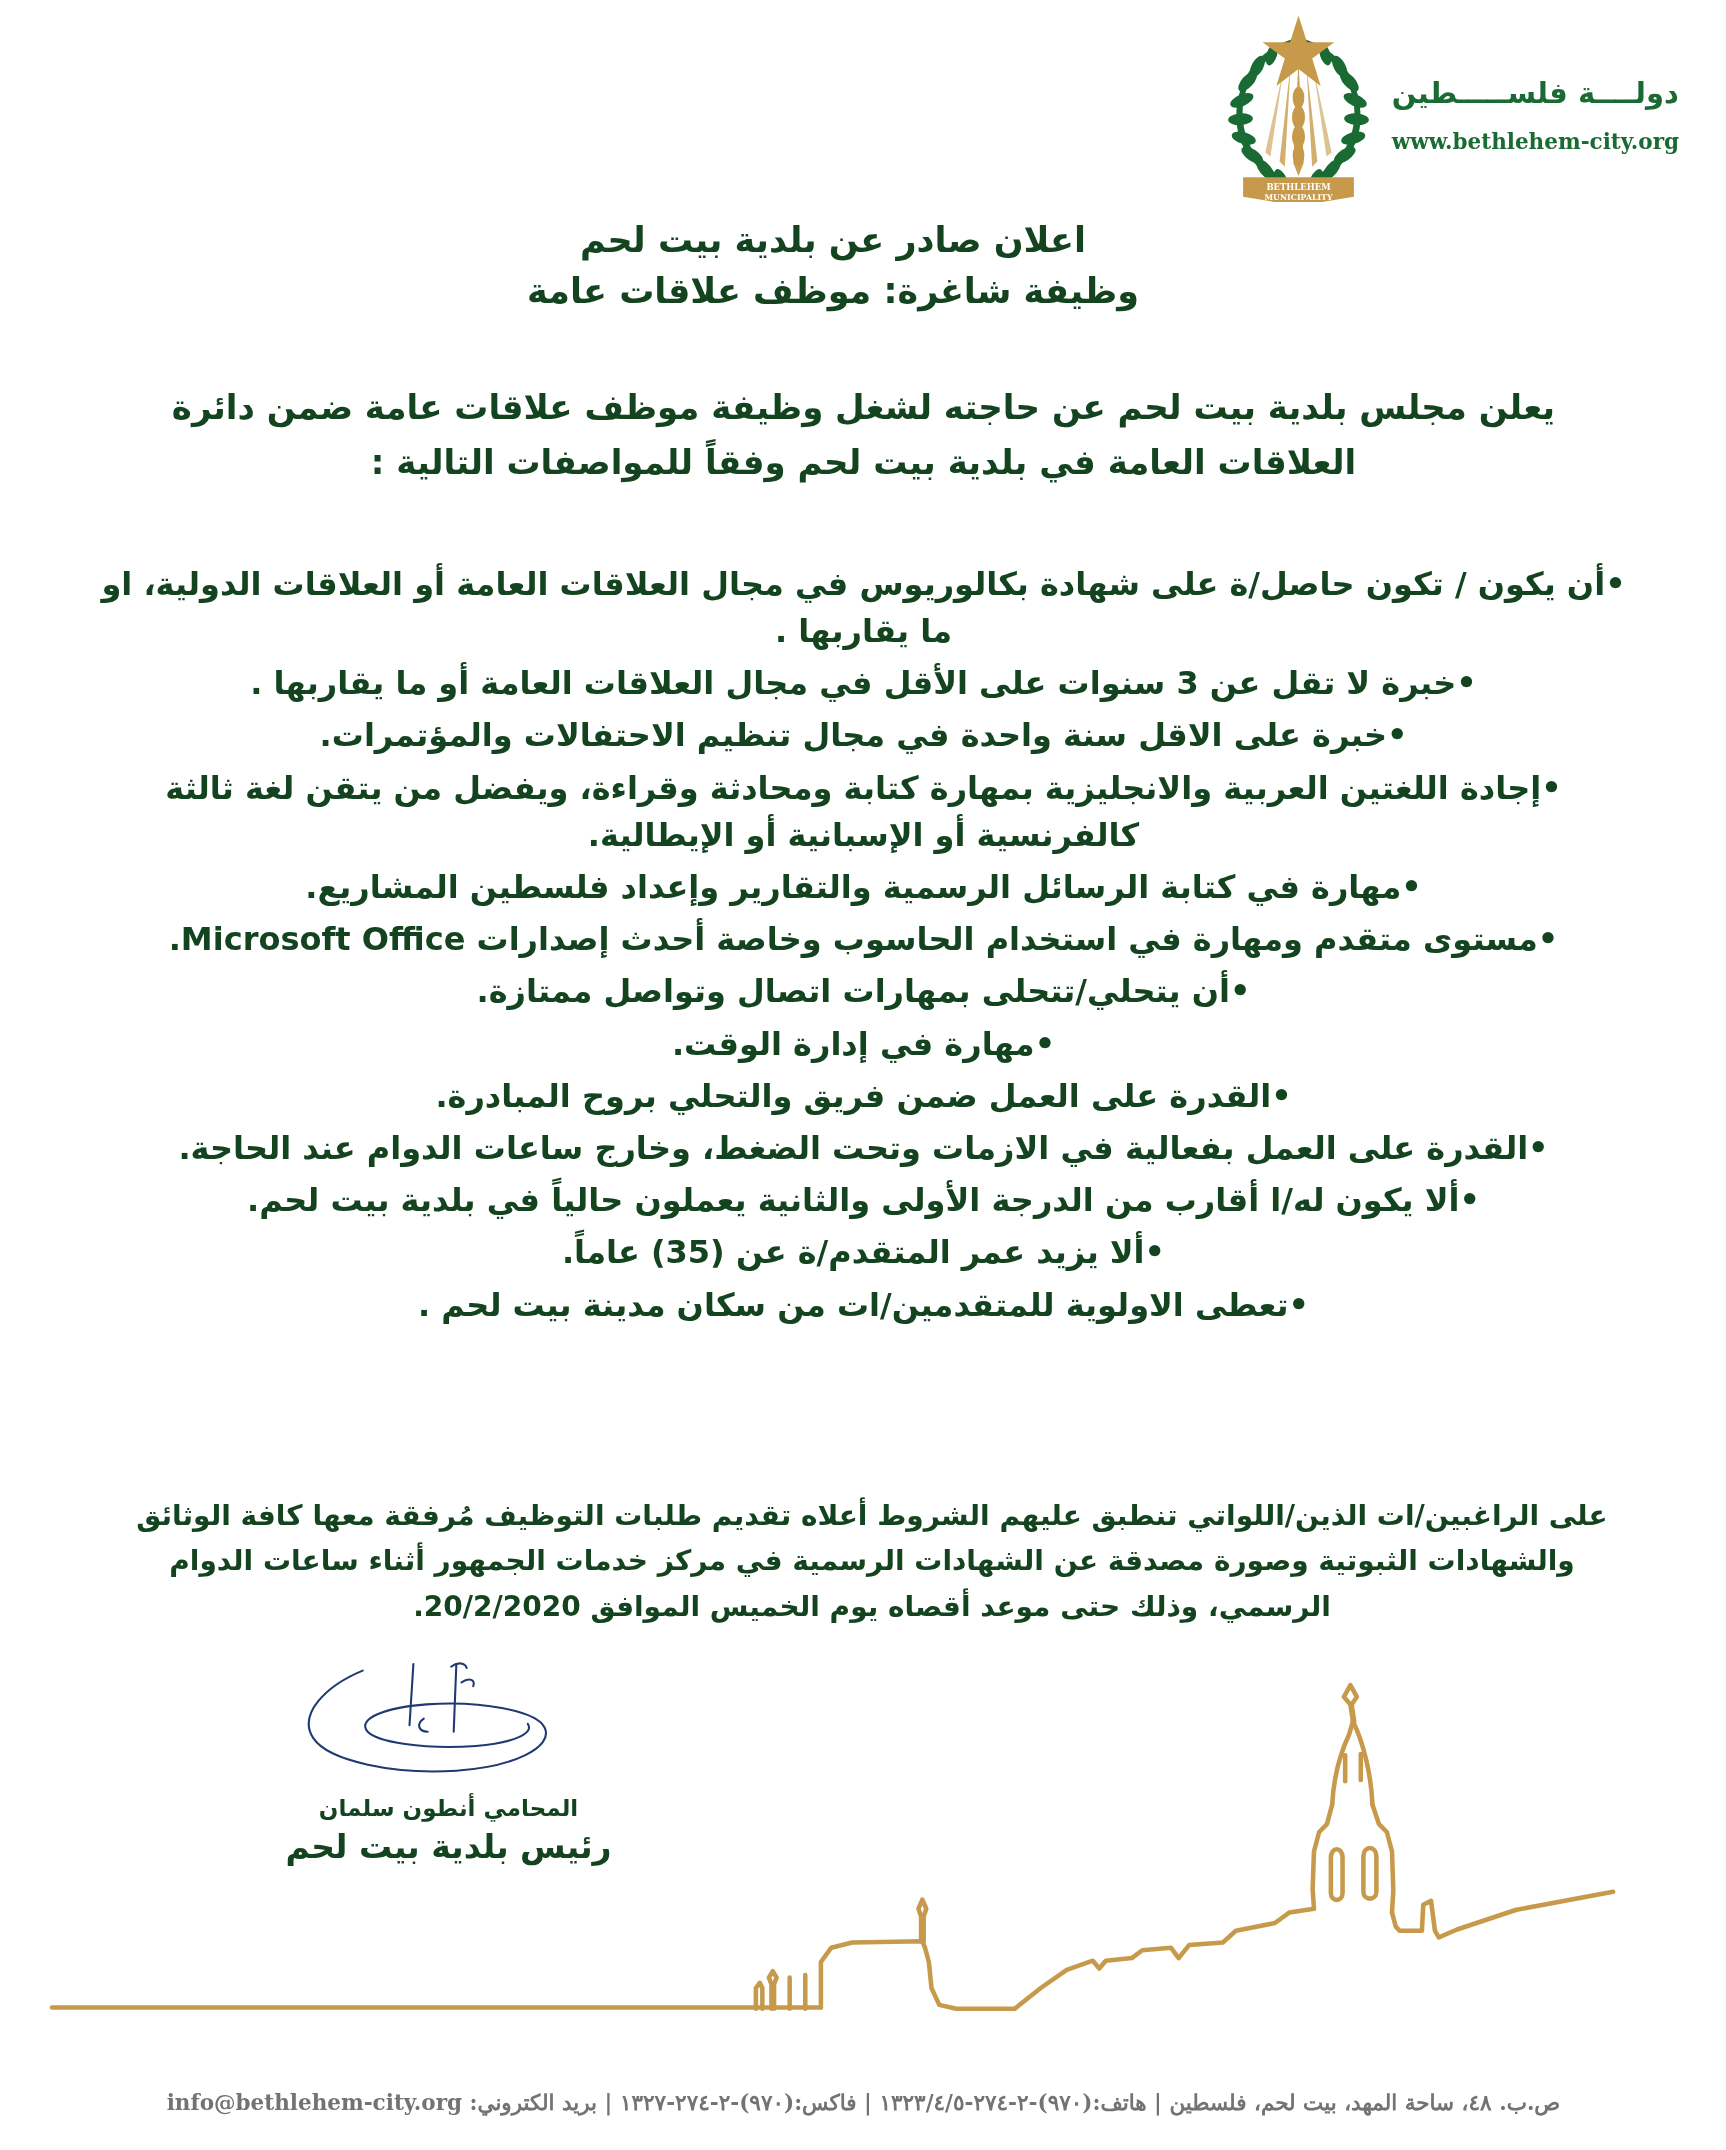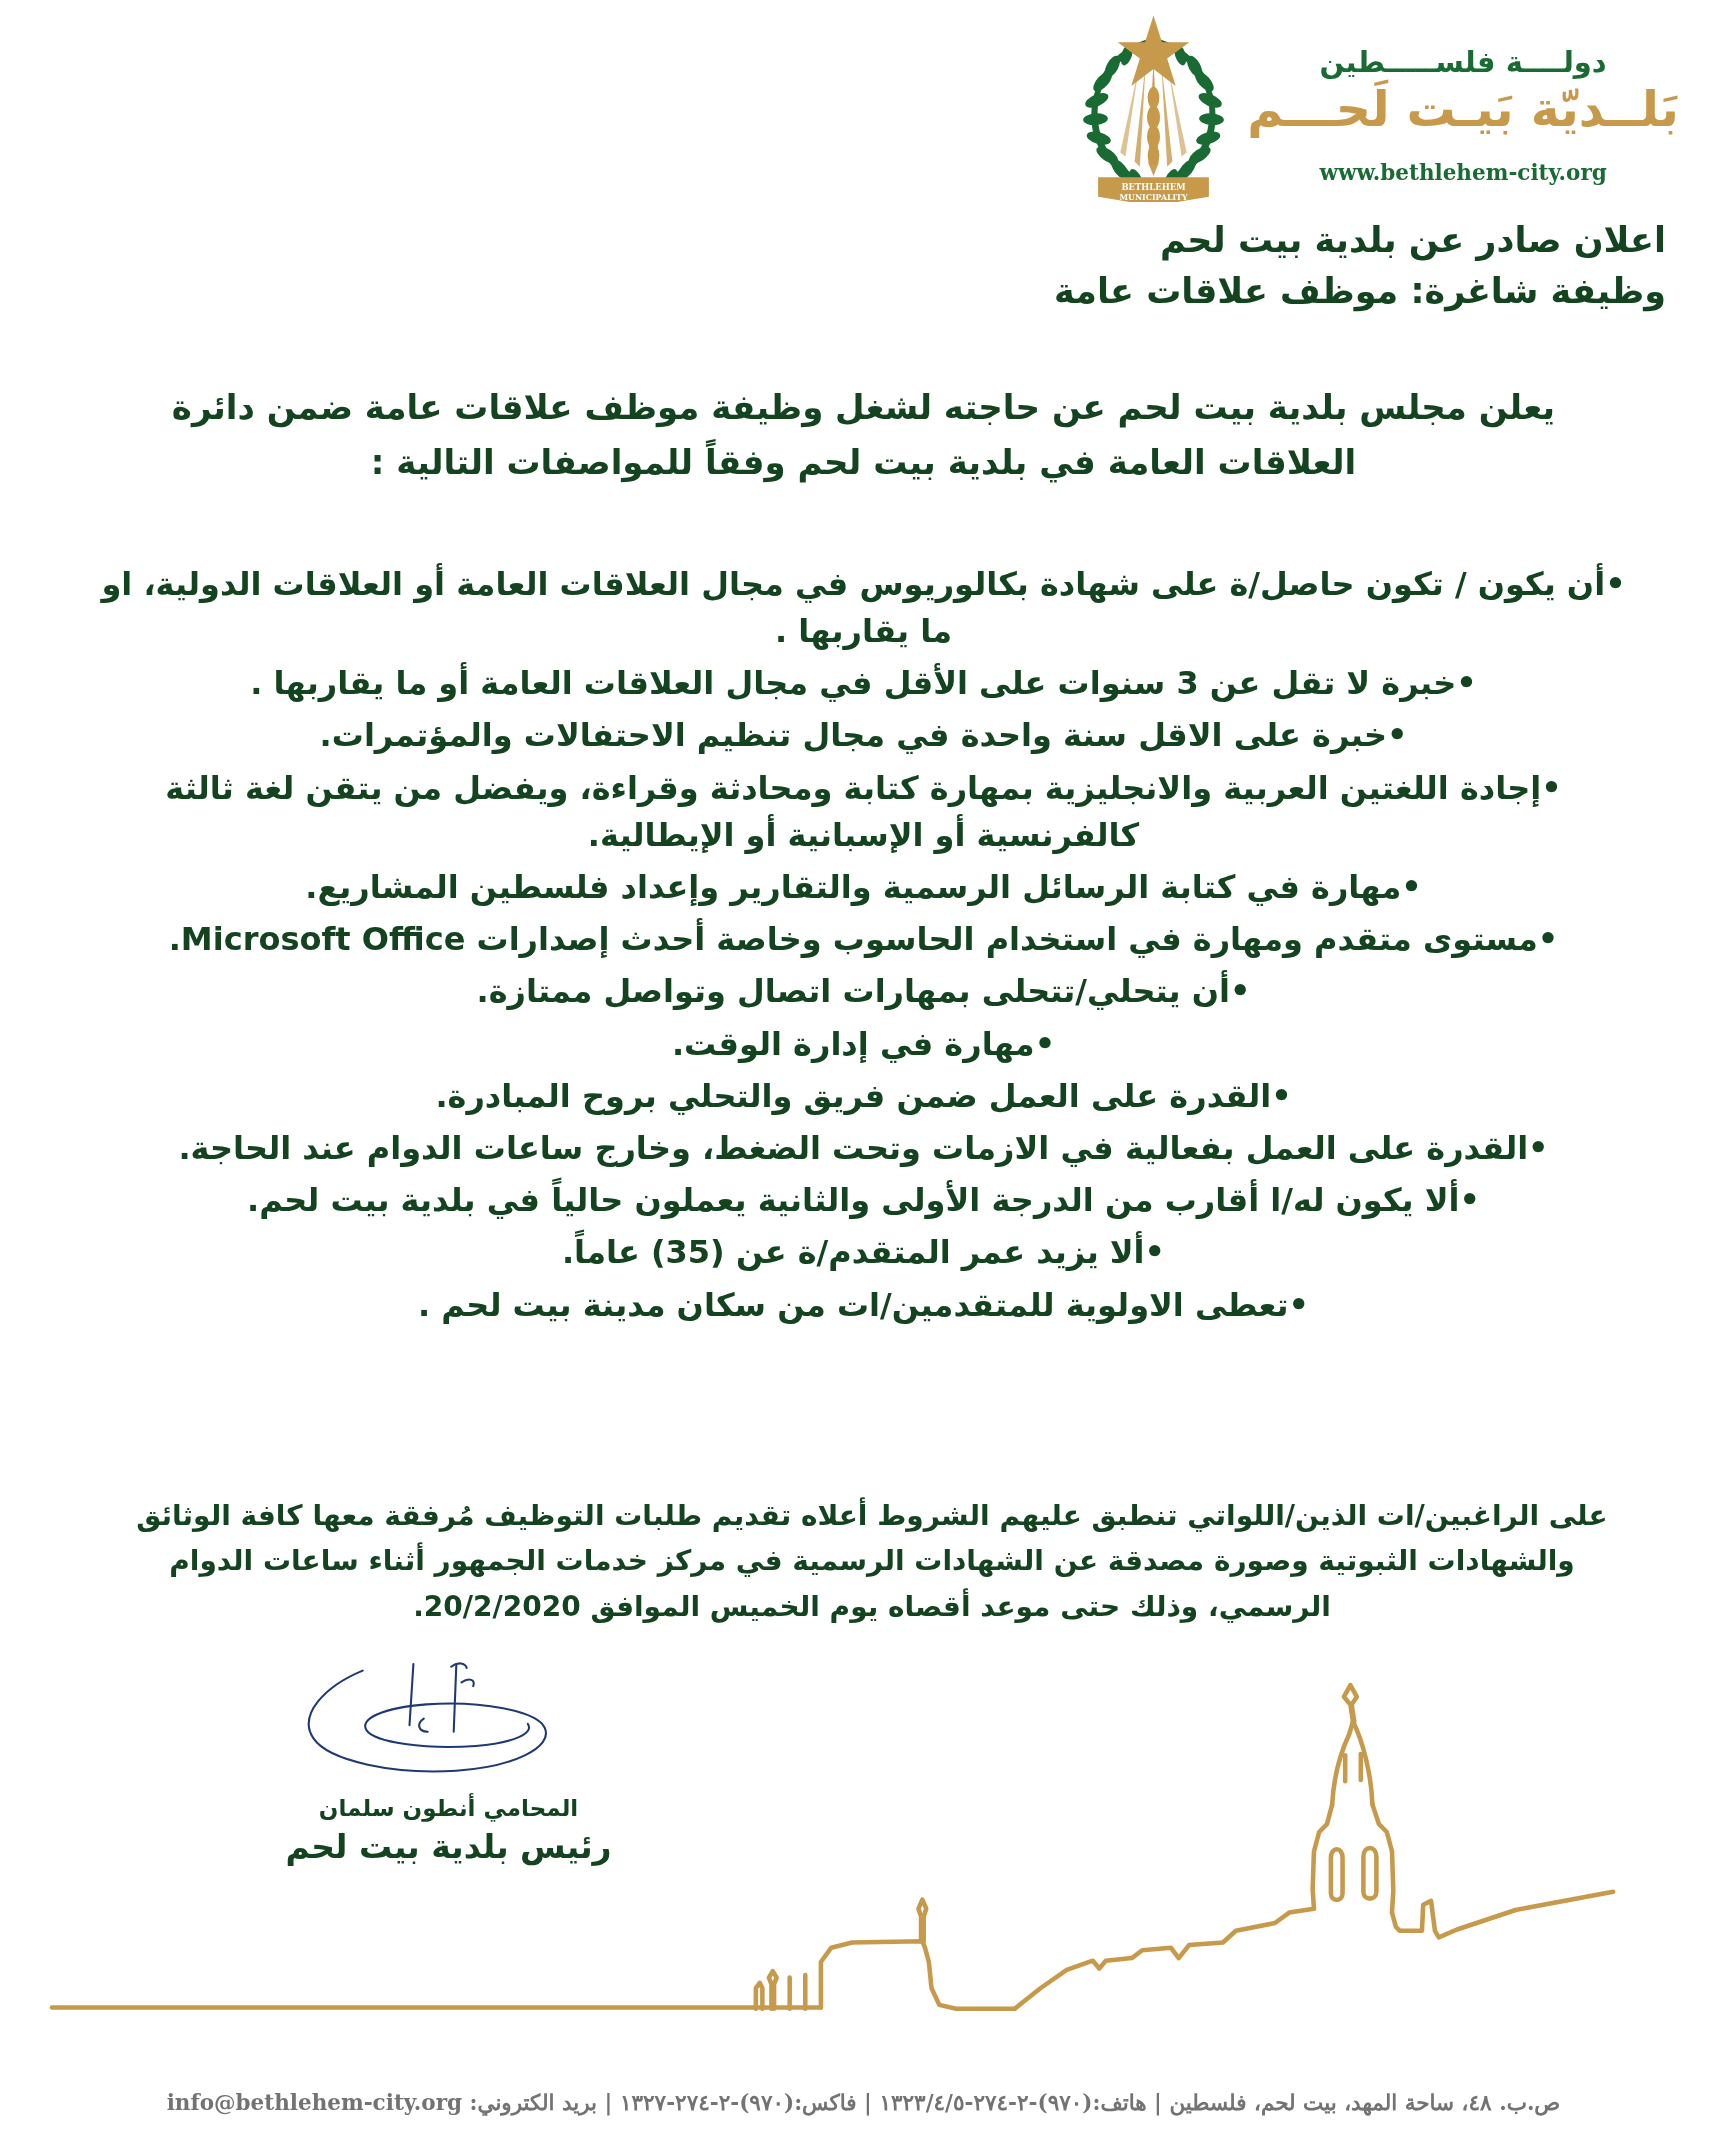--- a/index.html
+++ b/index.html
@@ -65,21 +65,21 @@
     height: 189px;
     position: relative;
   }
 
   
   .title-block {
     position: absolute;
     top: 215px;
     left: 0;
     width: 1666px;
-    text-align: right;
+    text-align: center;
   }
   .title-line {
     font-size: 35px;
     font-weight: bold;
     color: #14441f;
     line-height: 1.45;
     letter-spacing: 0px;
   }
 
   
@@ -190,21 +190,20 @@
   }
 </style>
 </head>
 <body>
 
 <div class="header">
   <div class="logo-block">
 
     <div class="logo-words">
       <div class="logo-line1">دولــــة فلســـــطين</div>
-      <div class="logo-line2">بَلــديّة بَيـت لَحـــم</div>
       <div class="logo-url">www.bethlehem-city.org</div>
     </div>
 
     <div class="emblem">
       <svg viewBox="0 0 250 290" width="163" height="189" aria-hidden="true">
 
         <g fill="#1a6b33">
           <path d="M125 38 C 60 52, 26 110, 30 168 C 34 218, 74 258, 125 266
                    C 118 258, 96 250, 80 238 C 48 214, 36 176, 40 140
                    C 44 100, 76 60, 125 48 Z"></path>

